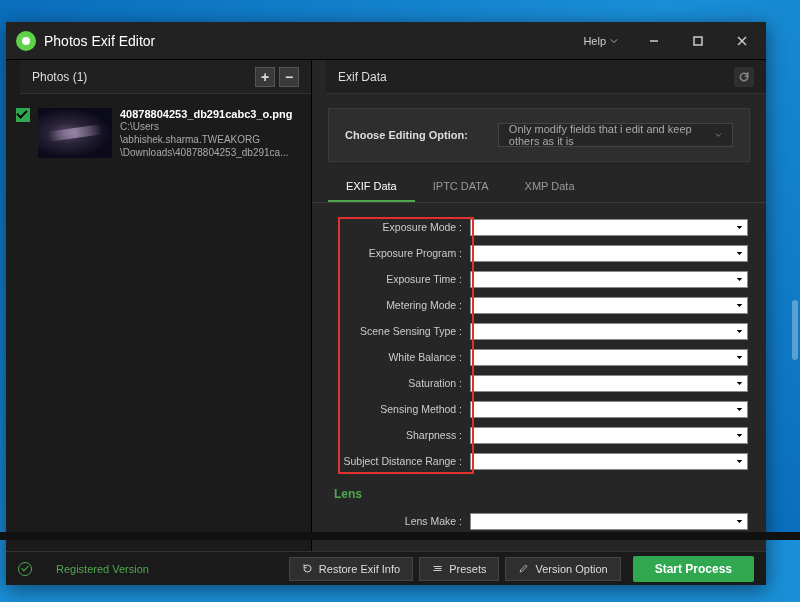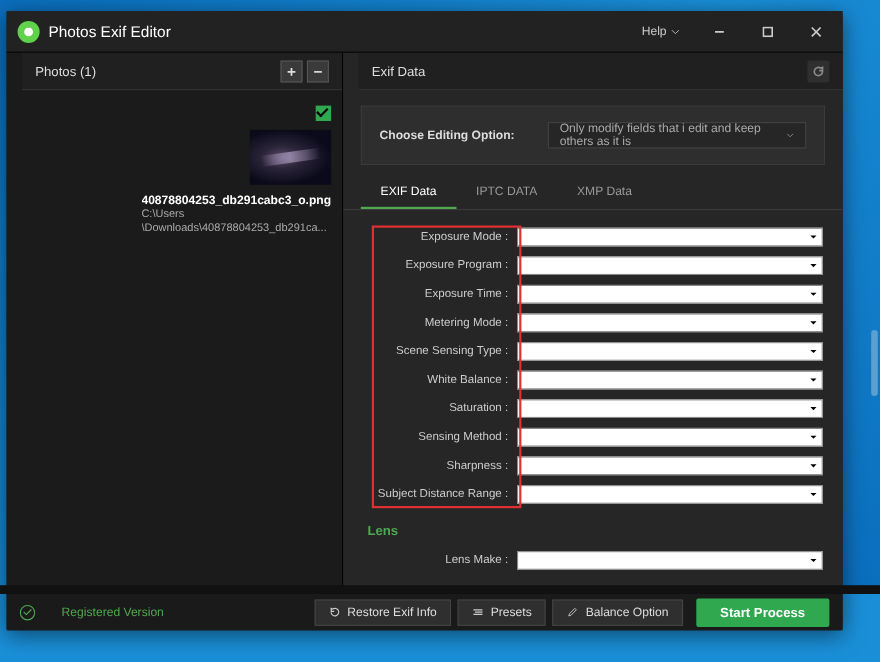--- a/index.html
+++ b/index.html
@@ -1,17 +1,17 @@
 <!DOCTYPE html>
 <html><head>
 <meta charset="utf-8">
 <style>
 * { box-sizing: border-box; margin: 0; padding: 0; font-family: "Segoe UI", Arial, sans-serif; }
 html, body { width: 800px; height: 602px; background: #1a8fd8; overflow: hidden; }
-.desktop { width: 800px; height: 540px; background: linear-gradient(135deg, #0a6ebd 0%, #1a8fd8 50%, #0a6ebd 100%); position: relative; padding: 10px 6px; }
+.desktop { width: 800px; height: 540px; background: linear-gradient(135deg, #0a6ebd 0%, #1a8fd8 50%, #0a6ebd 100%); position: relative; padding: 22px 6px; }
 .taskbar-edge { position: absolute; bottom: 0; left: 0; right: 0; height: 8px; background: #111; }
 .vert-thumb { position: absolute; right: 2px; top: 300px; width: 6px; height: 60px; background: #5aa0d0; border-radius: 3px; }
 
 .window { width: 760px; height: 563px; background: #1f1f1f; border-radius: 2px; box-shadow: 0 4px 20px rgba(0,0,0,0.5); display: flex; flex-direction: column; position: relative; }
 
 
 .titlebar { height: 38px; background: #222; display: flex; align-items: center; padding: 0 10px; border-bottom: 1px solid #000; }
 .logo { width: 20px; height: 20px; background: #5fd14a; border-radius: 50%; display: flex; align-items: center; justify-content: center; position: relative; margin-right: 8px; }
 .logo::after { content: ""; width: 8px; height: 8px; background: #fff; border-radius: 50%; position: absolute; }
 .logo-pin { position: absolute; width: 4px; height: 4px; background: #222; border-radius: 50%; top: 6px; left: 8px; }
@@ -29,21 +29,21 @@
 
 
 .pane-header { height: 34px; display: flex; align-items: center; padding: 0 12px; border-bottom: 1px solid #333; background: #202020; margin-left: 14px; }
 .pane-title { color: #ddd; font-size: 12px; flex: 1; }
 .hdr-btn { width: 20px; height: 20px; background: #3a3a3a; color: #ddd; display: flex; align-items: center; justify-content: center; font-size: 14px; font-weight: bold; margin-left: 4px; cursor: pointer; border: 1px solid #555; }
 .refresh-btn { width: 20px; height: 20px; background: #2f2f2f; display: flex; align-items: center; justify-content: center; cursor: pointer; border-radius: 2px; }
 .refresh-btn svg { width: 12px; height: 12px; stroke: #888; fill: none; stroke-width: 2; }
 
 
 .photo-list { flex: 1; padding: 14px 10px; overflow: hidden; }
-.photo-item { display: flex; align-items: flex-end; gap: 8px; flex-direction: column; }
+.photo-item { display: flex; align-items: flex-start; gap: 8px; }
 .check { width: 14px; height: 14px; background: #2fa84f; position: relative; flex-shrink: 0; }
 .check::after { content: ""; position: absolute; left: 3px; top: 0px; width: 4px; height: 8px; border: solid #000; border-width: 0 2px 2px 0; transform: rotate(45deg); }
 .thumb { width: 74px; height: 50px; background: radial-gradient(ellipse at 40% 50%, #5a4a6a 0%, #2a2438 30%, #0a0a1a 70%); flex-shrink: 0; position: relative; overflow: hidden; }
 .thumb::before { content: ""; position: absolute; top: 20px; left: 10px; right: 10px; height: 10px; background: linear-gradient(90deg, transparent, rgba(180,160,200,0.4), rgba(220,200,240,0.5), rgba(180,160,200,0.4), transparent); transform: rotate(-8deg); }
 .photo-meta { flex: 1; min-width: 0; }
 .photo-name { color: #fff; font-size: 11px; font-weight: 600; white-space: nowrap; overflow: hidden; text-overflow: ellipsis; }
 .photo-path { color: #aaa; font-size: 10px; line-height: 1.3; white-space: nowrap; overflow: hidden; text-overflow: ellipsis; }
 
 
 .right-content { flex: 1; overflow: hidden; display: flex; flex-direction: column; position: relative; }
@@ -121,20 +121,21 @@
           <div class="hdr-btn">+</div>
           <div class="hdr-btn">−</div>
         </div>
         <div class="photo-list">
           <div class="photo-item">
             <div class="check"></div>
             <div class="thumb"></div>
             <div class="photo-meta">
               <div class="photo-name">40878804253_db291cabc3_o.png</div>
               <div class="photo-path">C:\Users</div>
+              <div class="photo-path">\abhishek.sharma.TWEAKORG</div>
               <div class="photo-path">\Downloads\40878804253_db291ca...</div>
             </div>
           </div>
         </div>
       </div>
 
       <div class="right-pane">
         <div class="pane-header">
           <div class="pane-title">Exif Data</div>
           <div class="refresh-btn">
@@ -273,21 +274,21 @@
       <div class="foot-btn">
         <svg viewBox="0 0 16 16">
             <path d="M2 5h12M4 8h10M2 11h12" stroke="#ccc" stroke-width="1.5"></path>
           </svg>
         <span>Presets</span>
       </div>
       <div class="foot-btn">
         <svg viewBox="0 0 16 16">
             <path d="M3 13l1-3 7-7 2 2-7 7-3 1z" stroke="#ccc" fill="none" stroke-width="1.2"></path>
           </svg>
-        <span>Balance Option</span>
+        <span>Version Option</span>
       </div>
       <div class="start-btn">
         <span>Start Process</span>
       </div>
     </div>
 
   </div>
   <div class="taskbar-edge"></div>
 </div>
 

